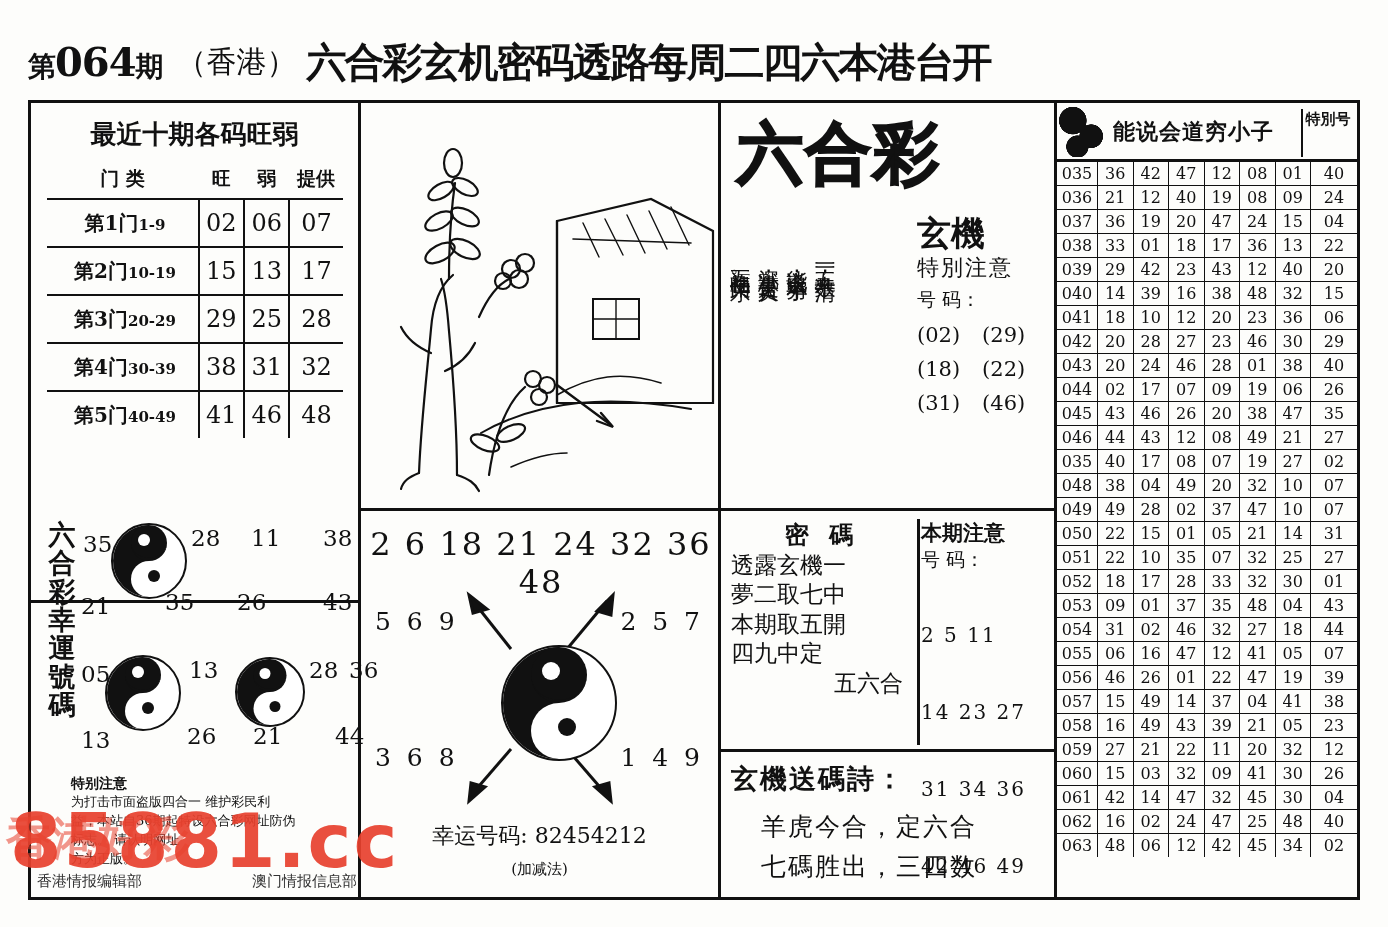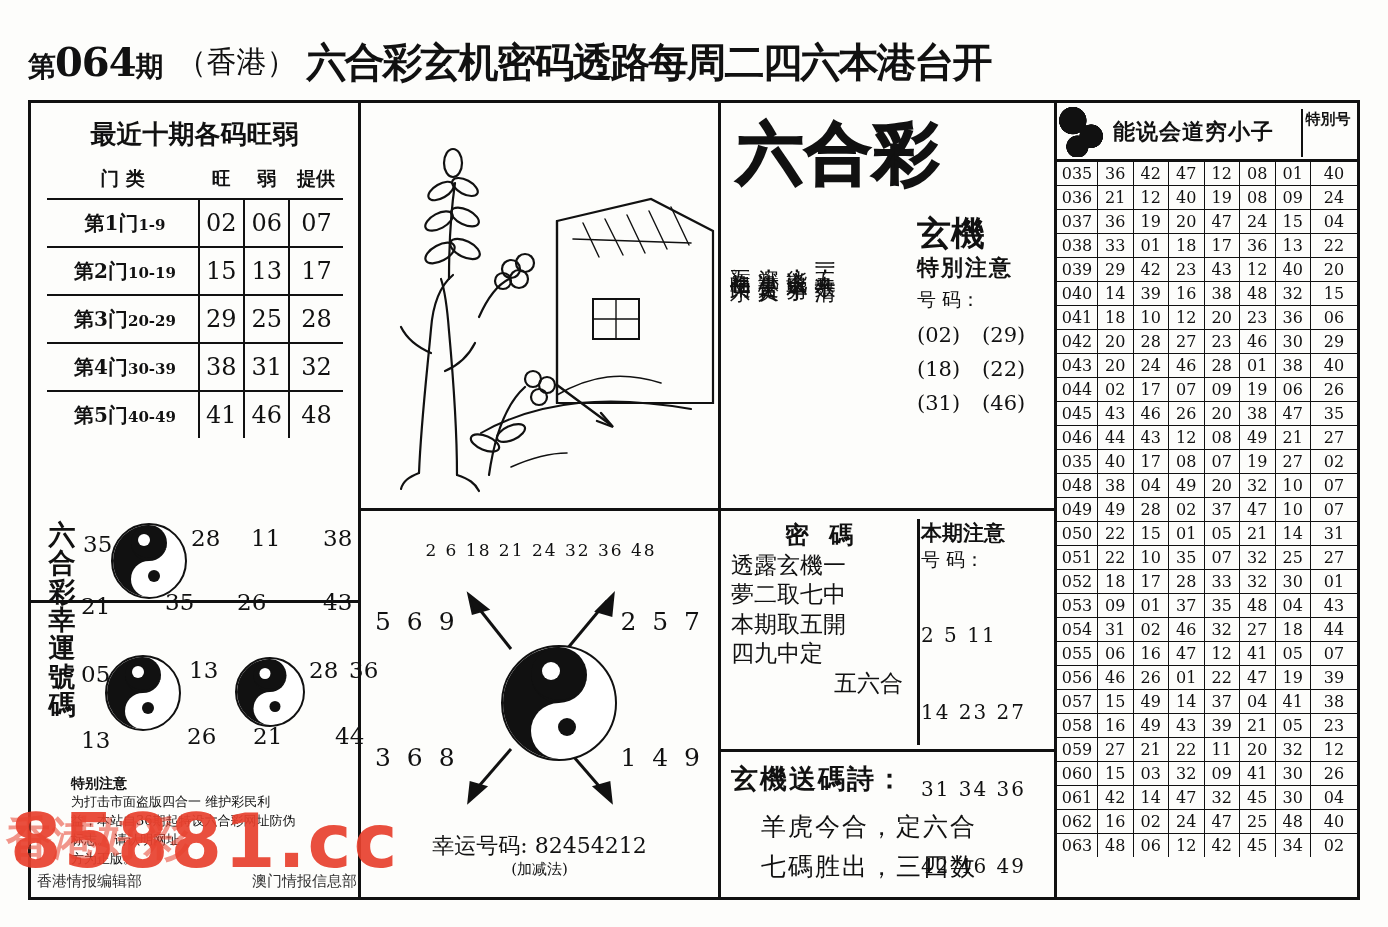--- a/index.html
+++ b/index.html
@@ -61,39 +61,39 @@
 
   .a-note{position:absolute;left:40px;top:262px;width:280px;font-size:13px;line-height:1.45;
      font-family:"DejaVu Serif","Liberation Serif",serif;}
   .a-note .t{font-weight:bold;font-size:14px;}
   .a-foot{position:absolute;left:6px;bottom:6px;width:320px;font-size:15px;color:#333;
      font-family:"DejaVu Serif","Liberation Serif",serif;display:flex;justify-content:space-between;}
 
   
   .b-top{position:absolute;left:0;top:0;width:100%;height:408px;border-bottom:3px solid #111;box-sizing:border-box;overflow:hidden;}
   .b-bot{position:absolute;left:0;top:408px;width:100%;height:386px;box-sizing:border-box;}
-  .b-nums{position:absolute;left:6px;top:14px;width:348px;text-align:center;font-size:17px;letter-spacing:2px;
-     font-family:"DejaVu Serif","Liberation Serif",serif;margin-top:15px;}
+  .b-nums{position:absolute;left:6px;top:14px;width:348px;text-align:center;font-size:32px;letter-spacing:2px;
+     font-family:"DejaVu Serif","Liberation Serif",serif;}
   .b-corner{position:absolute;font-size:25px;font-family:"DejaVu Serif","Liberation Serif",serif;letter-spacing:4px;}
-  .b-lucky{position:absolute;left:0;bottom:36px;width:100%;text-align:center;font-size:22px;
+  .b-lucky{position:absolute;left:0;bottom:46px;width:100%;text-align:center;font-size:22px;
      font-family:"DejaVu Serif","Liberation Serif",serif;}
   .b-sub{position:absolute;left:0;bottom:18px;width:100%;text-align:center;font-size:15px;
      font-family:"DejaVu Serif","Liberation Serif",serif;}
 
   
   .c-top{position:absolute;left:0;top:0;width:100%;height:408px;border-bottom:3px solid #111;box-sizing:border-box;}
   .c-logo{position:absolute;left:16px;top:6px;width:310px;height:110px;}
   .c-logo .big{font-size:66px;font-weight:bold;letter-spacing:2px;font-family:"DejaVu Serif","Liberation Serif",serif;
      -webkit-text-stroke:2px #111;}
   .c-sub{position:absolute;left:196px;top:108px;font-size:34px;font-weight:bold;font-family:"DejaVu Serif","Liberation Serif",serif;}
   .vtext{writing-mode:vertical-rl;text-orientation:upright;font-family:"DejaVu Serif","Liberation Serif",serif;
      font-size:21px;line-height:1.25;letter-spacing:2px;}
   .c-verses{position:absolute;left:6px;top:150px;height:250px;display:flex;flex-direction:row-reverse;gap:2px;}
   .c-attn{position:absolute;left:196px;top:150px;width:136px;font-family:"DejaVu Serif","Liberation Serif",serif;}
-  .c-attn .h{font-size:22px;font-weight:bold;letter-spacing:2px;}
+  .c-attn .h{font-size:22px;font-weight:normal;letter-spacing:2px;}
   .c-attn .h2{font-size:19px;margin-top:4px;}
   .c-attn .pair{font-size:21px;margin-top:10px;display:flex;gap:22px;}
   .c-bot{position:absolute;left:0;top:408px;width:100%;height:386px;box-sizing:border-box;}
   .c-mi{position:absolute;left:6px;top:8px;width:190px;font-family:"DejaVu Serif","Liberation Serif",serif;border-right:3px solid #111;height:226px;}
   .c-mi .t{font-size:24px;font-weight:bold;text-align:center;letter-spacing:6px;}
   .c-mi .line{font-size:23px;line-height:1.28;margin-left:4px;}
   .c-mi .line.ind{text-align:right;padding-right:14px;}
   .c-rt{position:absolute;left:200px;top:8px;width:132px;font-family:"DejaVu Serif","Liberation Serif",serif;}
   .c-rt .t{font-size:21px;font-weight:bold;}
   .c-rt .t2{font-size:19px;}

